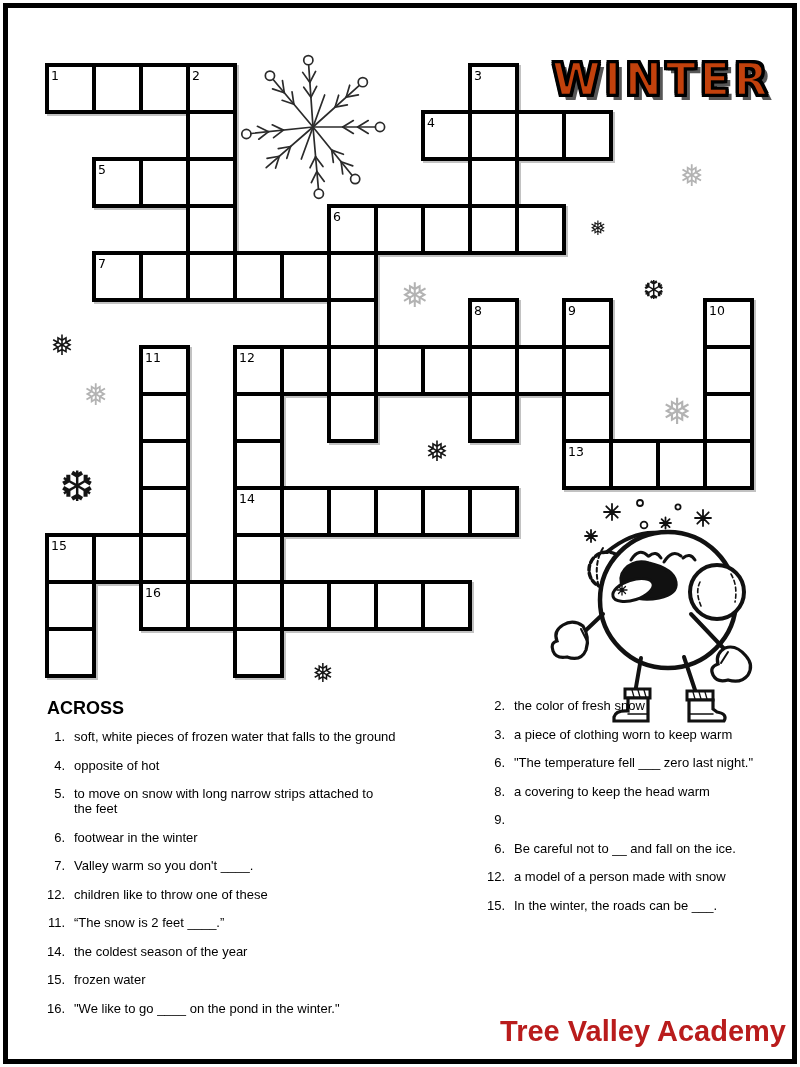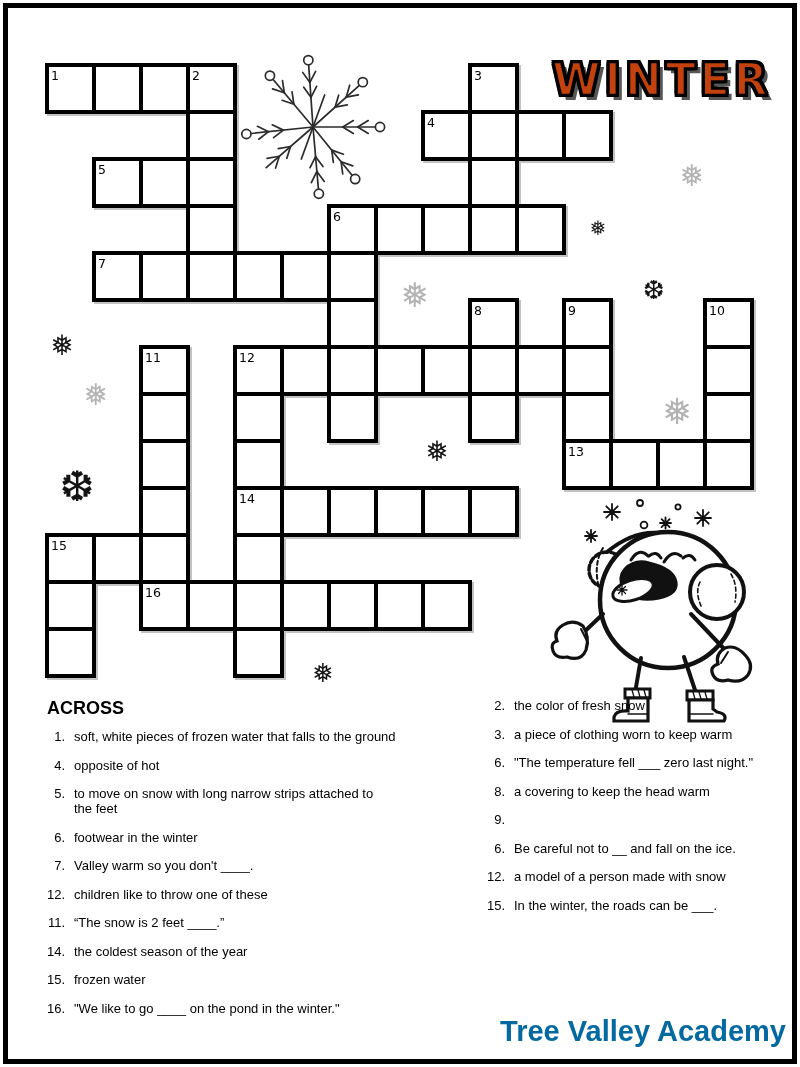--- a/index.html
+++ b/index.html
@@ -383,14 +383,14 @@
         </div>
         <div class="clue">
           <span class="num">15.</span>
           <div class="txt">
             <div>In the winter, the roads can be ___.</div>
           </div>
         </div>
       </div>
   </div>
 
-  <div class="footer" style="color: #0369a1;">Tree Valley Academy</div>
+  <div class="footer" style="color: #b91c1c;">Tree Valley Academy</div>
 </div>
 
 </body></html>

